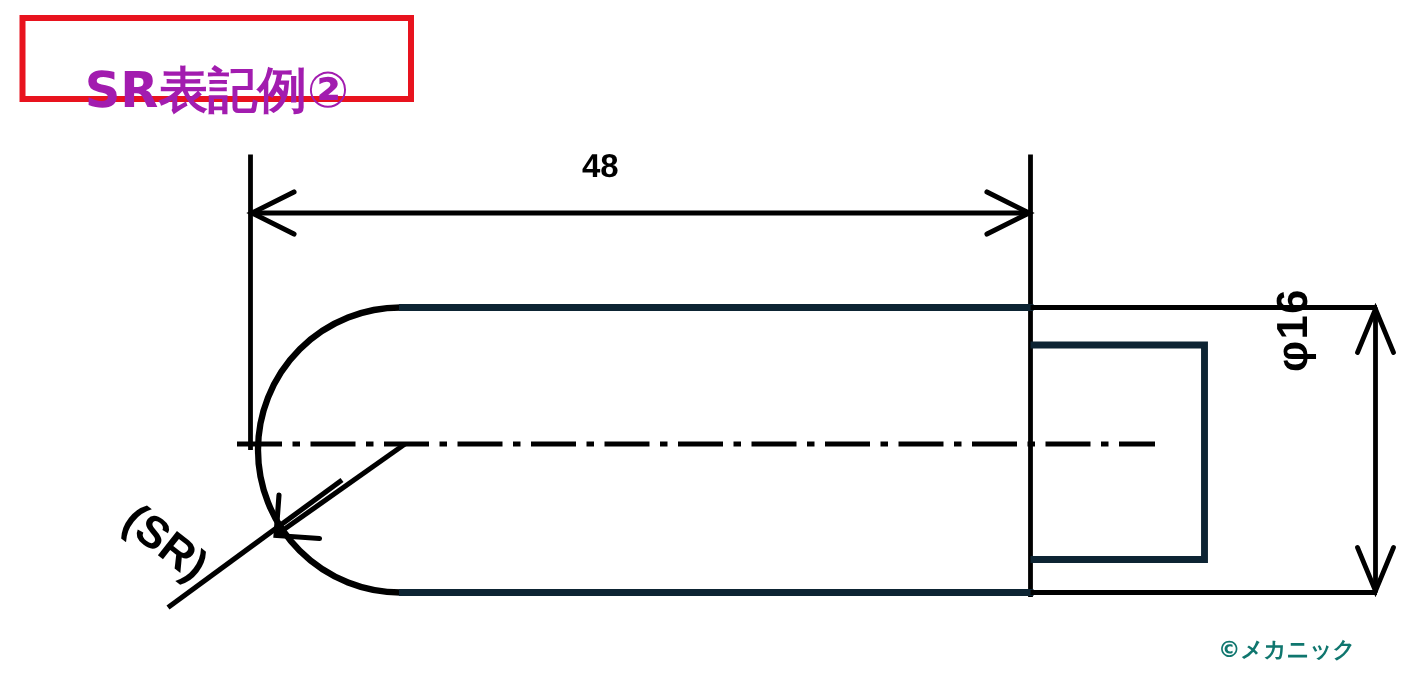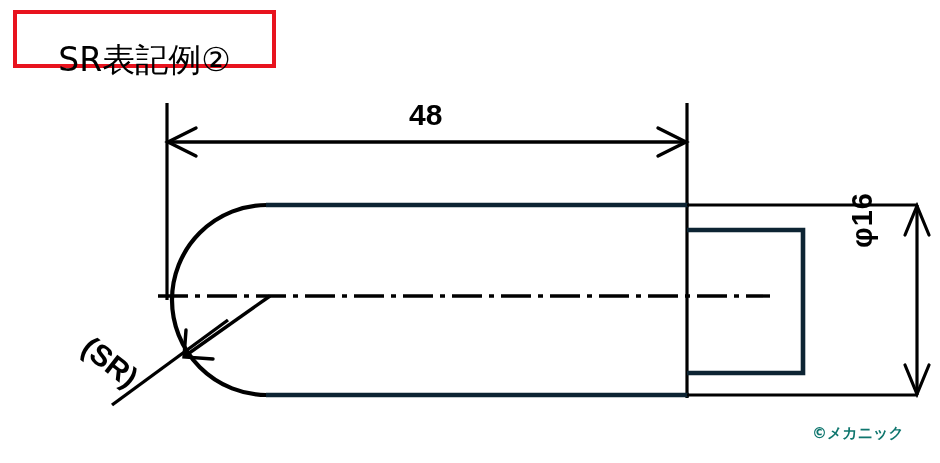--- a/index.html
+++ b/index.html
@@ -33,38 +33,38 @@
     border: 4px solid #e8131e;
     background: #ffffff;
     box-sizing: border-box;
     display: flex;
     align-items: center;
     justify-content: center;
   }
   .title-text {
     font-family: "DejaVu Sans", "Liberation Sans", sans-serif;
     font-size: 33px;
-    font-weight: normal;
-    color: #000000;
+    font-weight: bold;
+    color: #a21caf;
     letter-spacing: 0px;
     line-height: 1;
     white-space: nowrap;
     margin-top: 40px;
   }
   .dim-label {
     position: absolute;
     font-family: "Liberation Sans", sans-serif;
     font-weight: bold;
     color: #000000;
     white-space: nowrap;
   }
   #label-48 {
-    left: 409px;
+    left: 388px;
     top: 98px;
-    font-size: 30px;
+    font-size: 22px;
   }
   #label-phi16 {
     left: 846px;
     top: 248px;
     font-size: 29px;
     transform: rotate(-90deg);
     transform-origin: left top;
     letter-spacing: 1px;
   }
   #label-sr {

